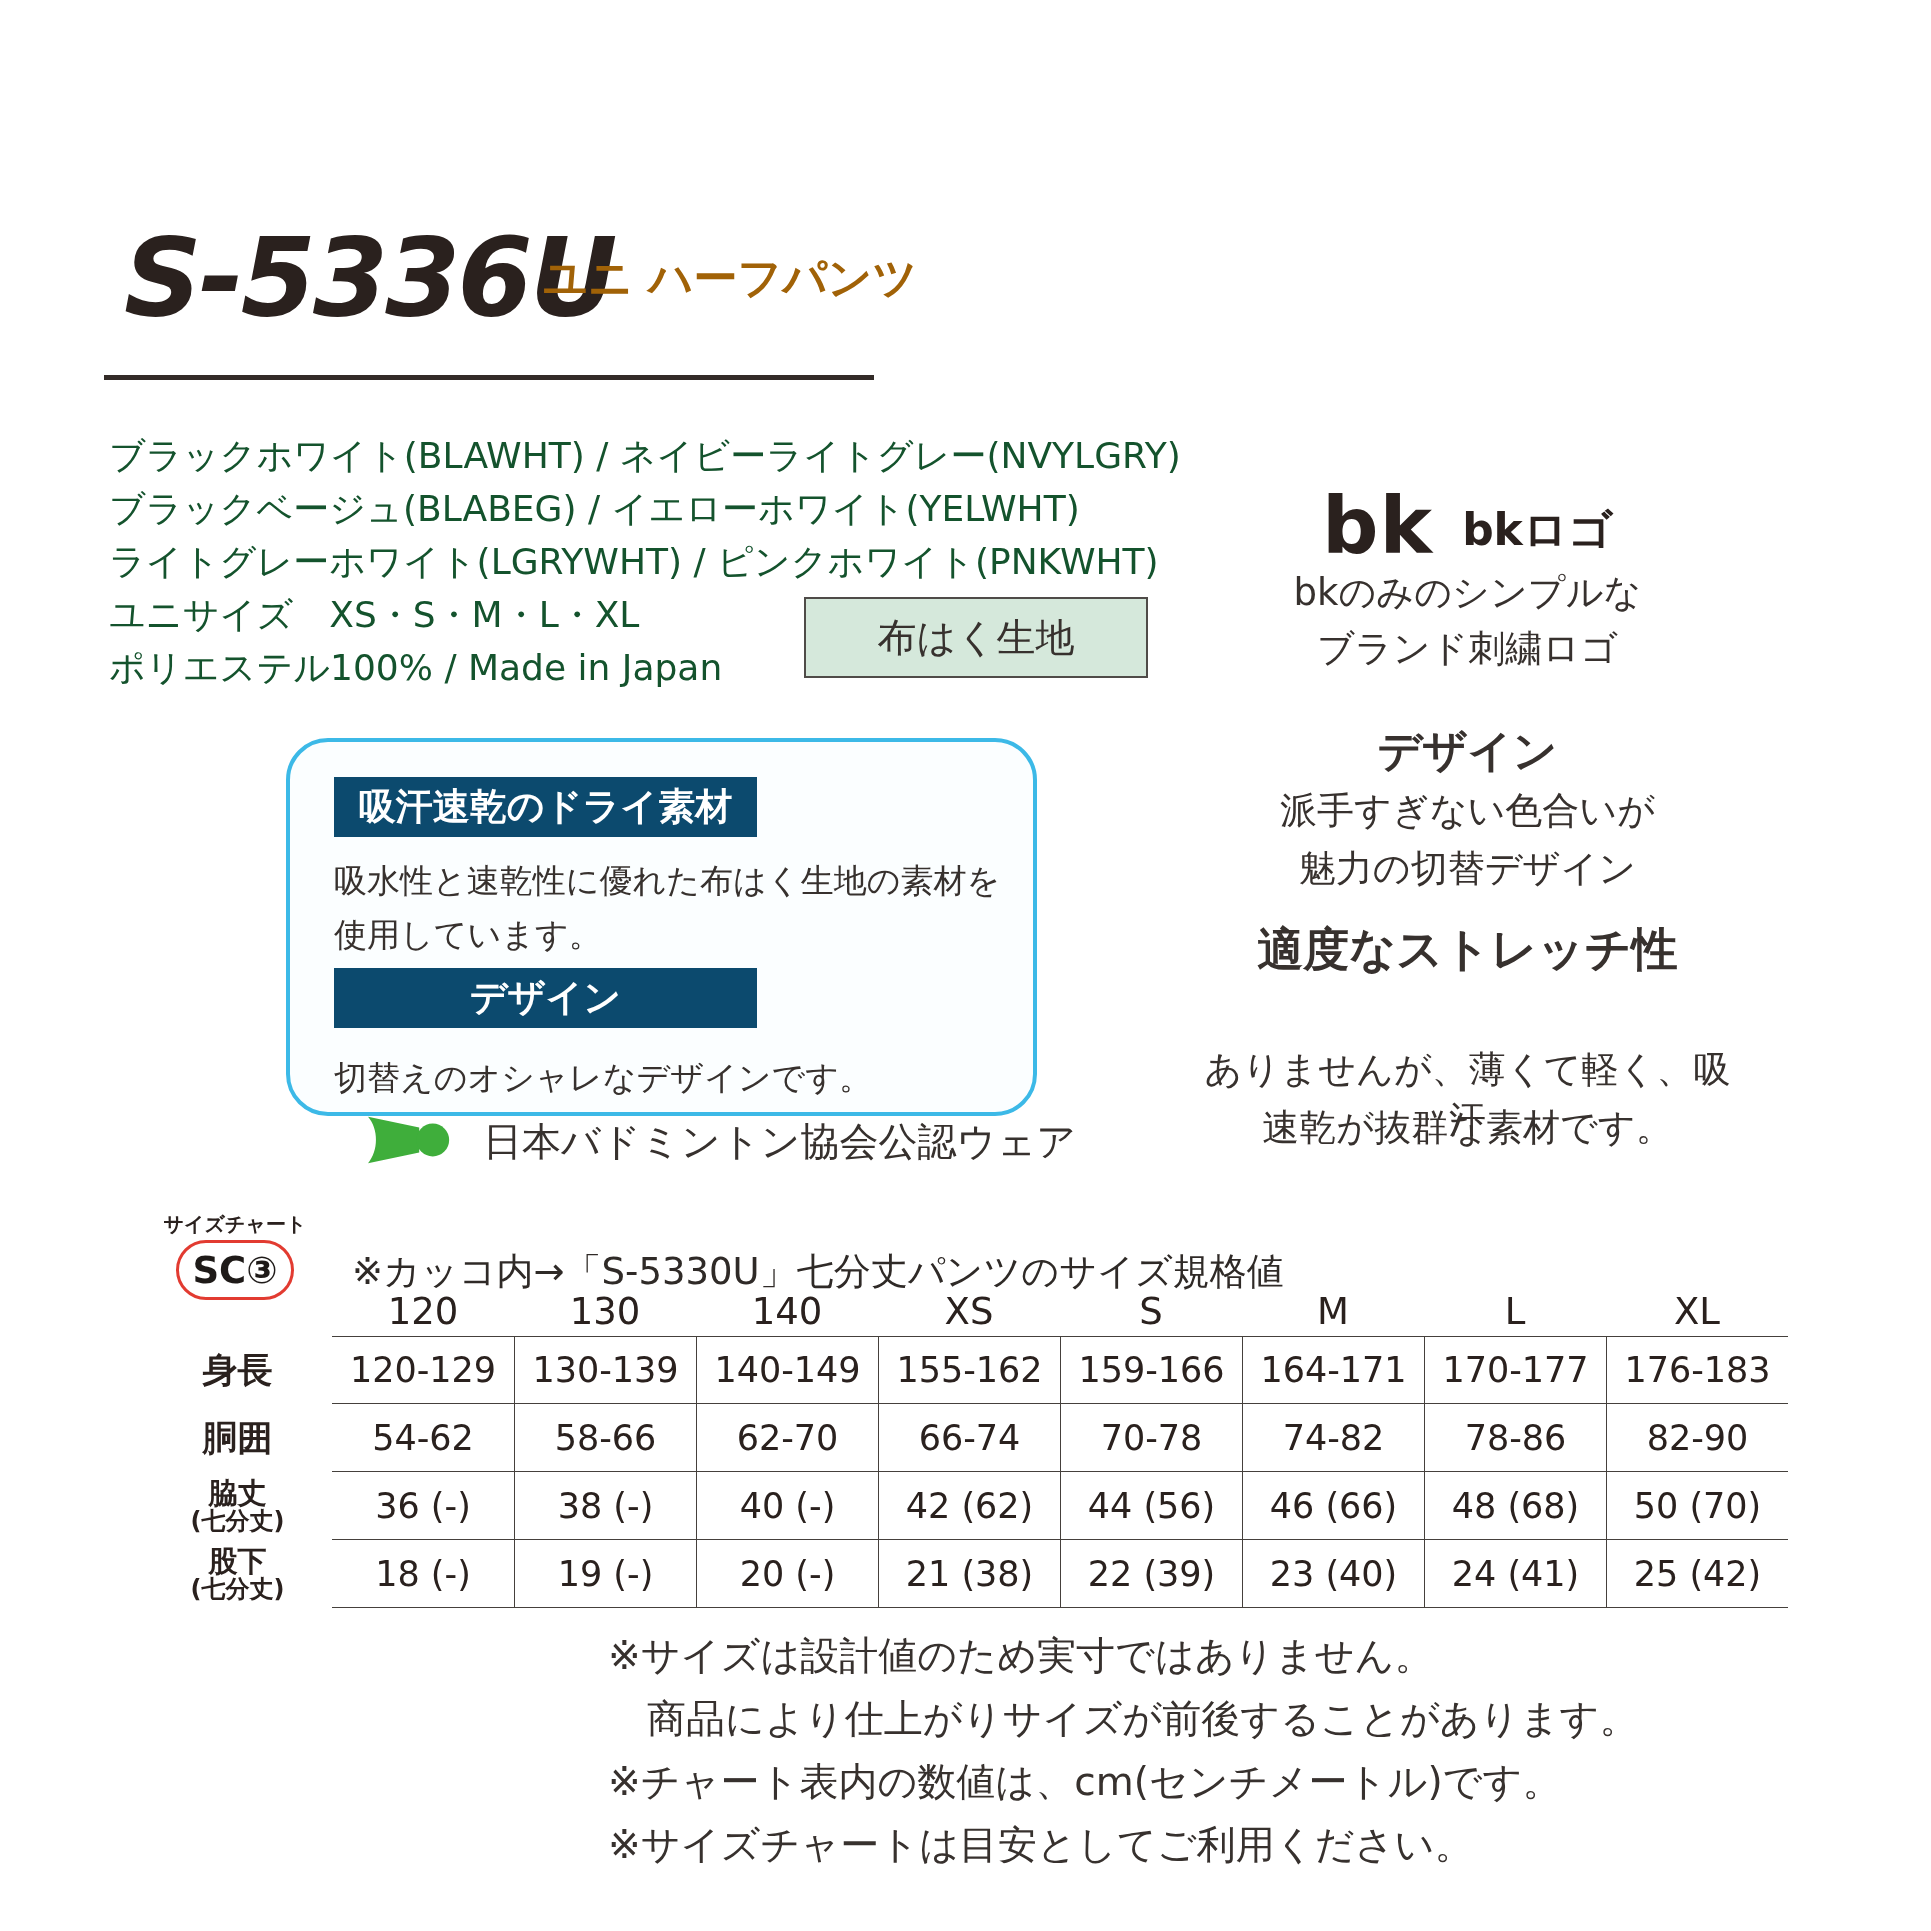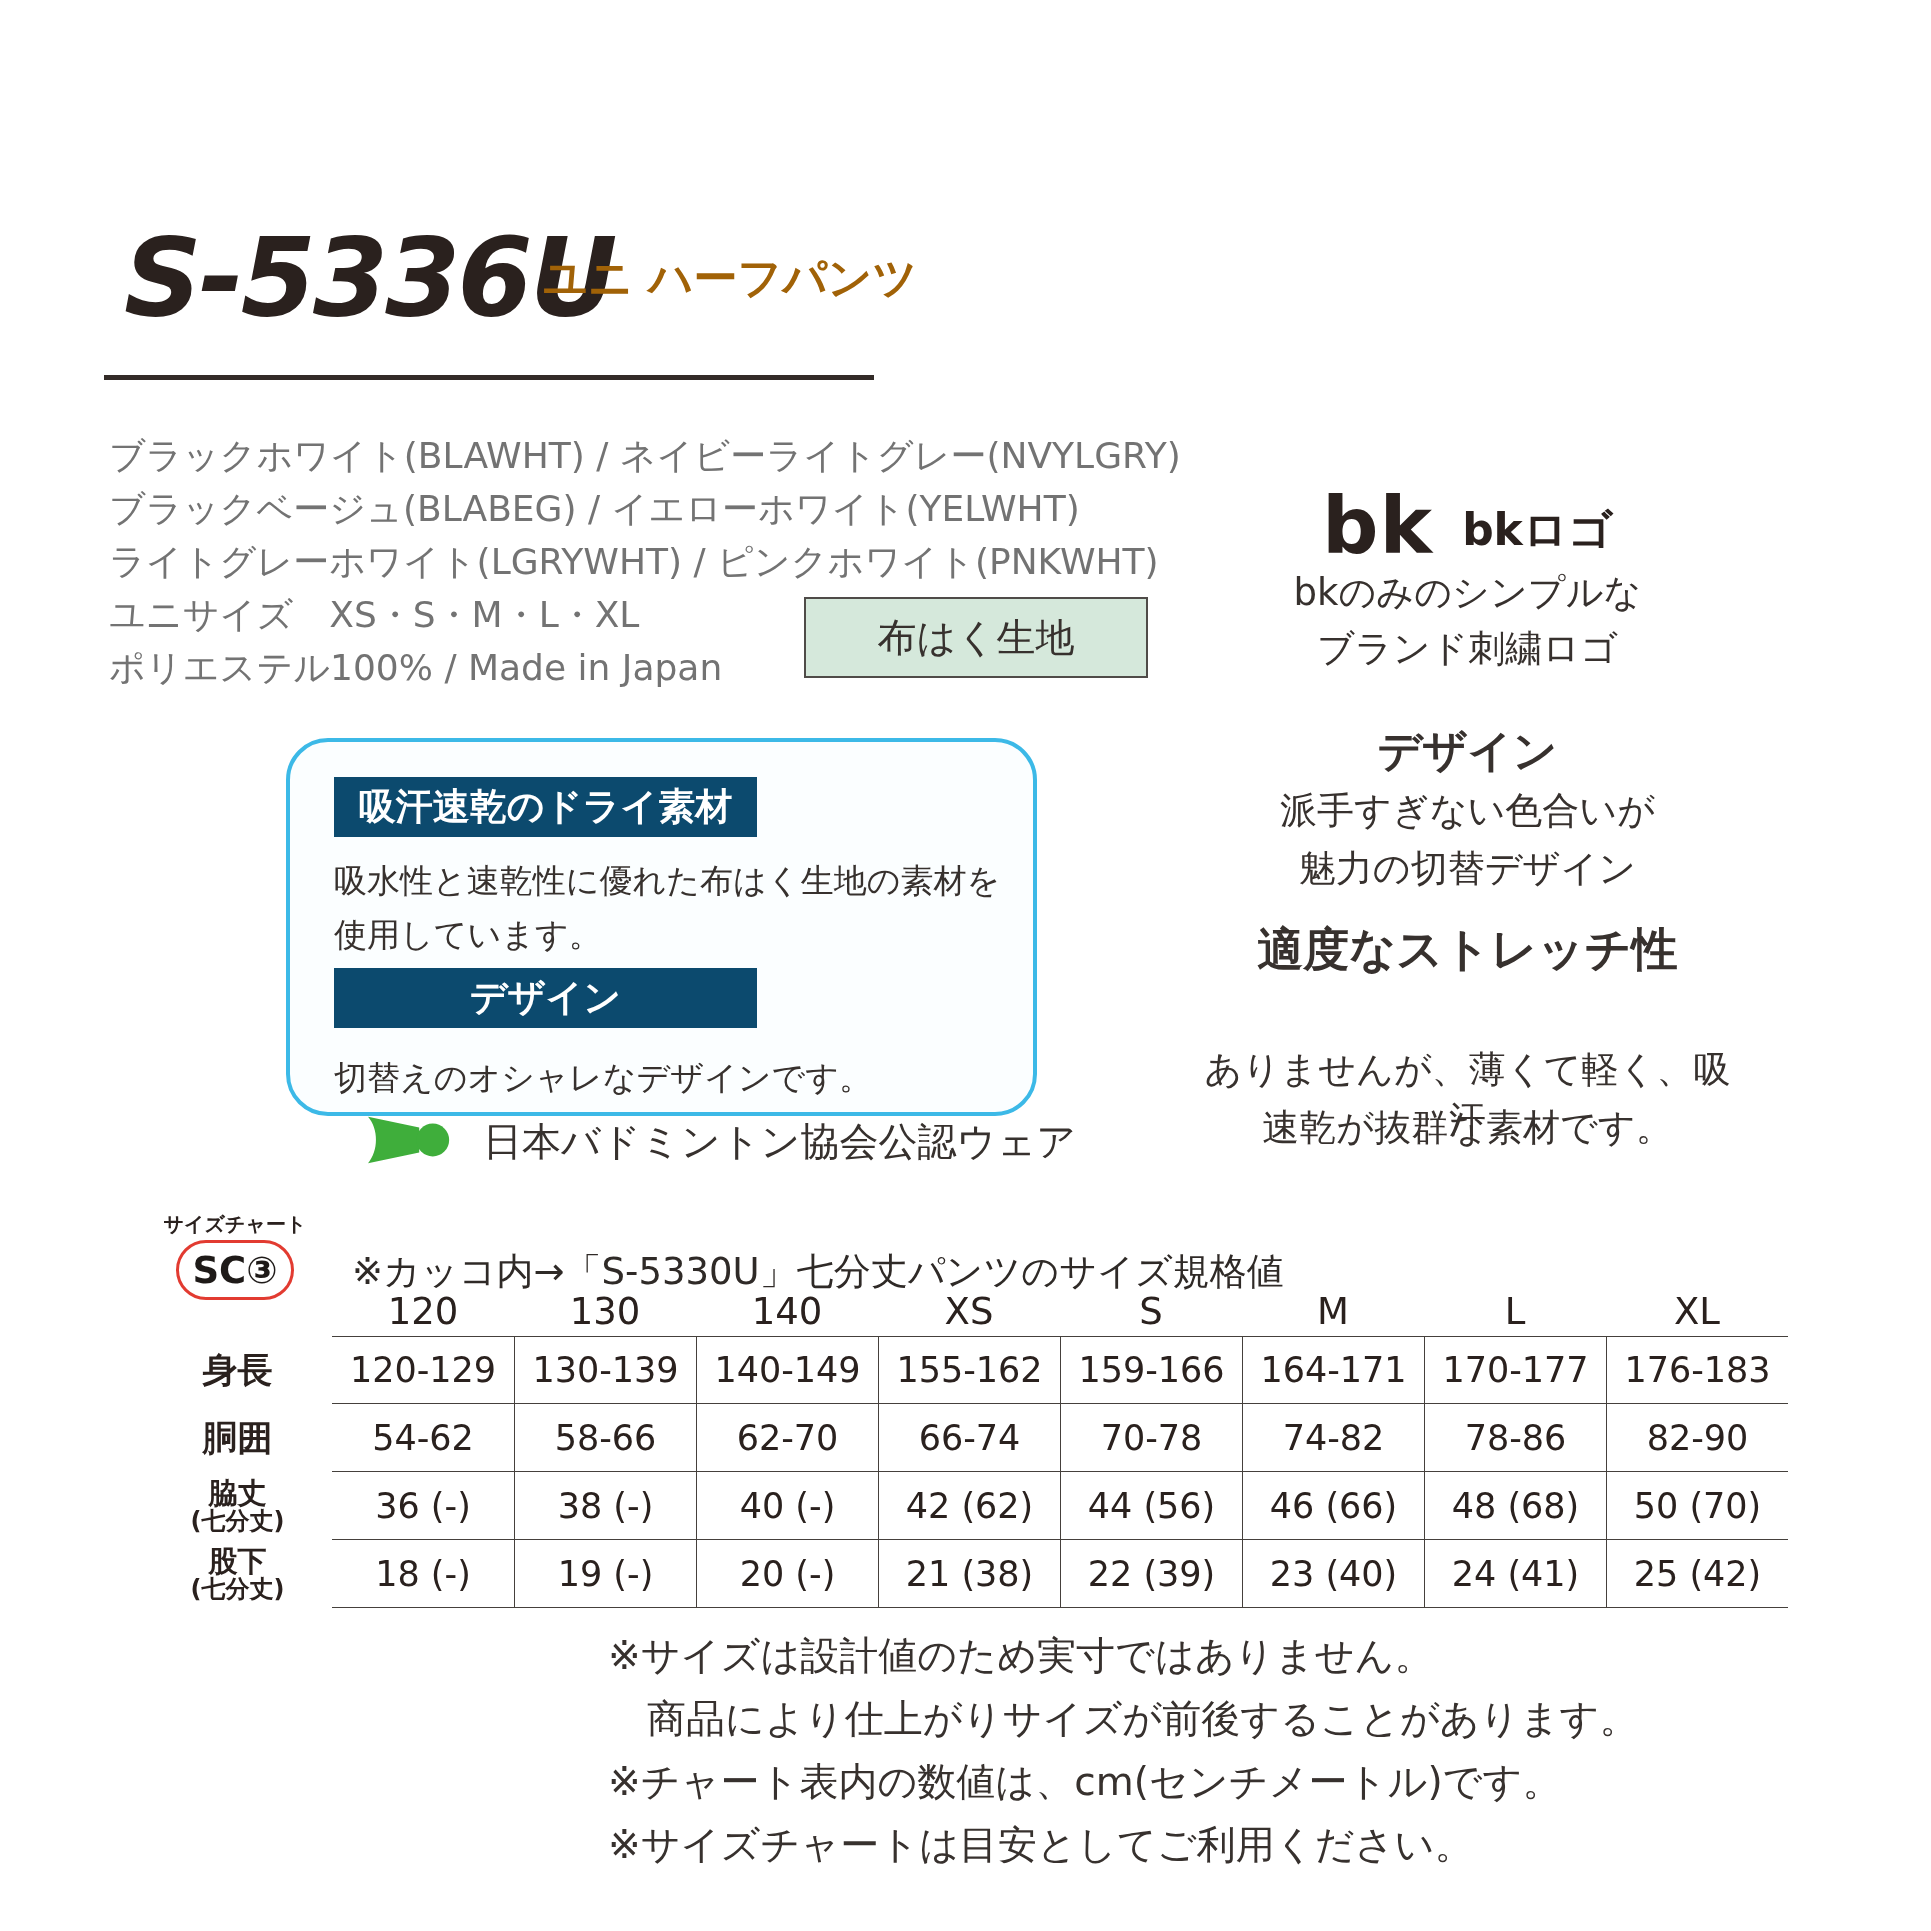--- a/index.html
+++ b/index.html
@@ -14,21 +14,21 @@
   .model-title{
     left:124px;top:220px;font-size:108px;font-weight:800;font-style:italic;
     letter-spacing:-2.9px;color:#2a211e;line-height:116px;
   }
   .model-category{
     left:543px;top:249px;font-size:44px;font-weight:600;color:#a16207;line-height:58px;
   }
   .title-rule{left:104px;top:375px;width:770px;height:4.8px;background:#332b28;}
 
   
-  .spec-block{left:109px;top:429px;font-size:36px;line-height:53px;color:#737373;}
+  .spec-block{left:109px;top:429px;font-size:36px;line-height:53px;color:#14532d;}
   .spec-block div{height:53px;}
 
   
   .fabric-tag{
     left:804px;top:597px;width:340px;height:77px;background:#d5e8db;
     border:2.9px solid #4f4b48;display:flex;align-items:center;justify-content:center;
     font-size:39px;color:#37312e;
   }
 
   

